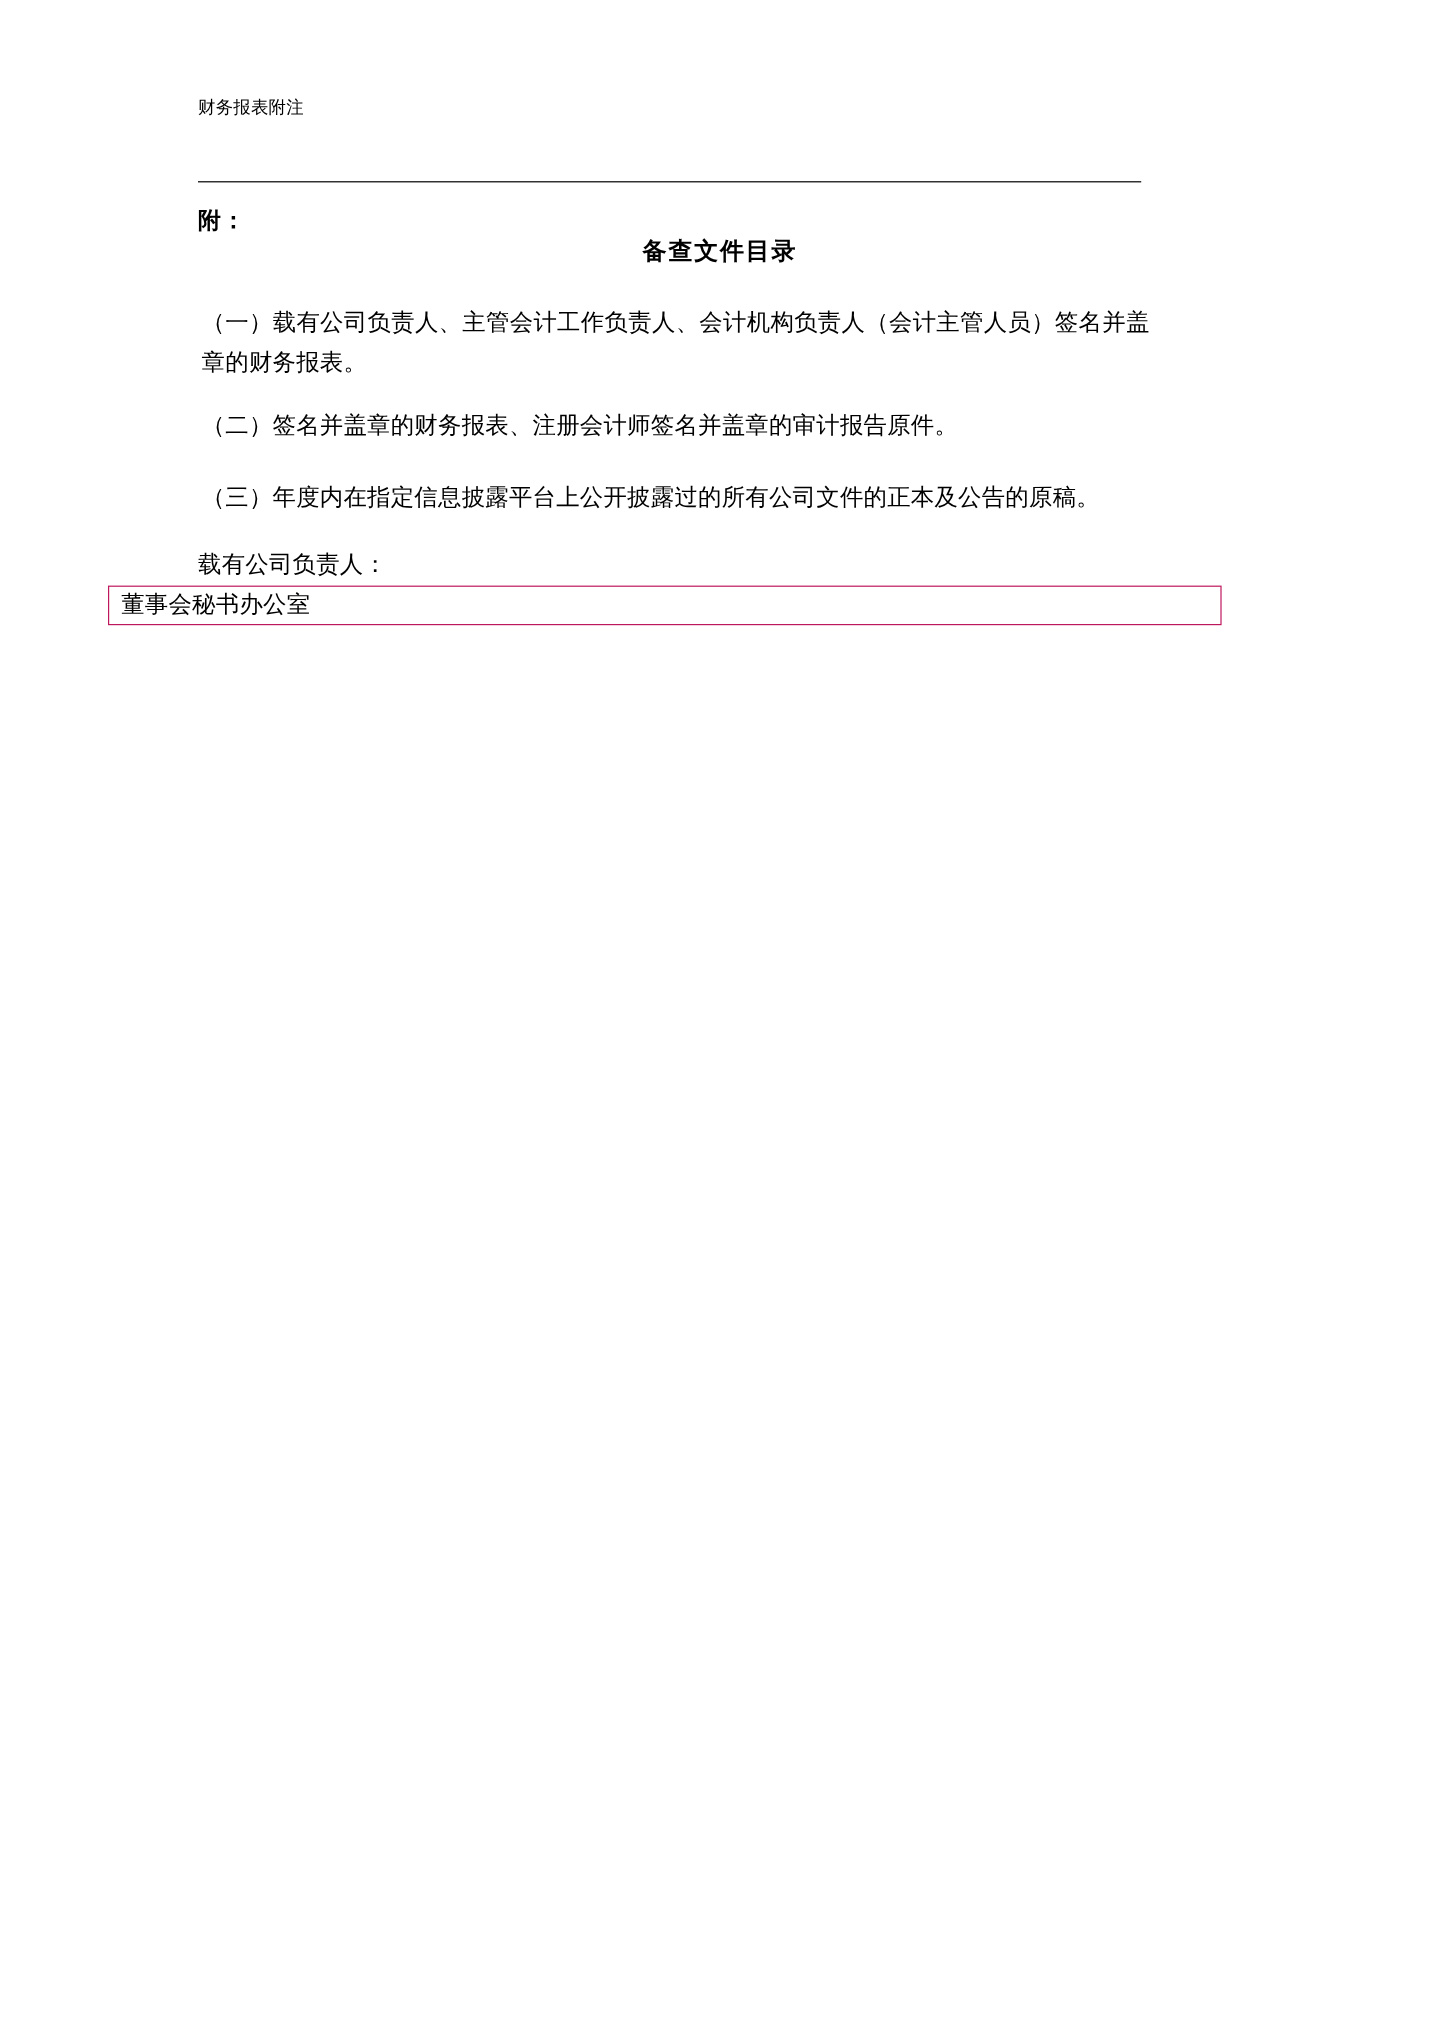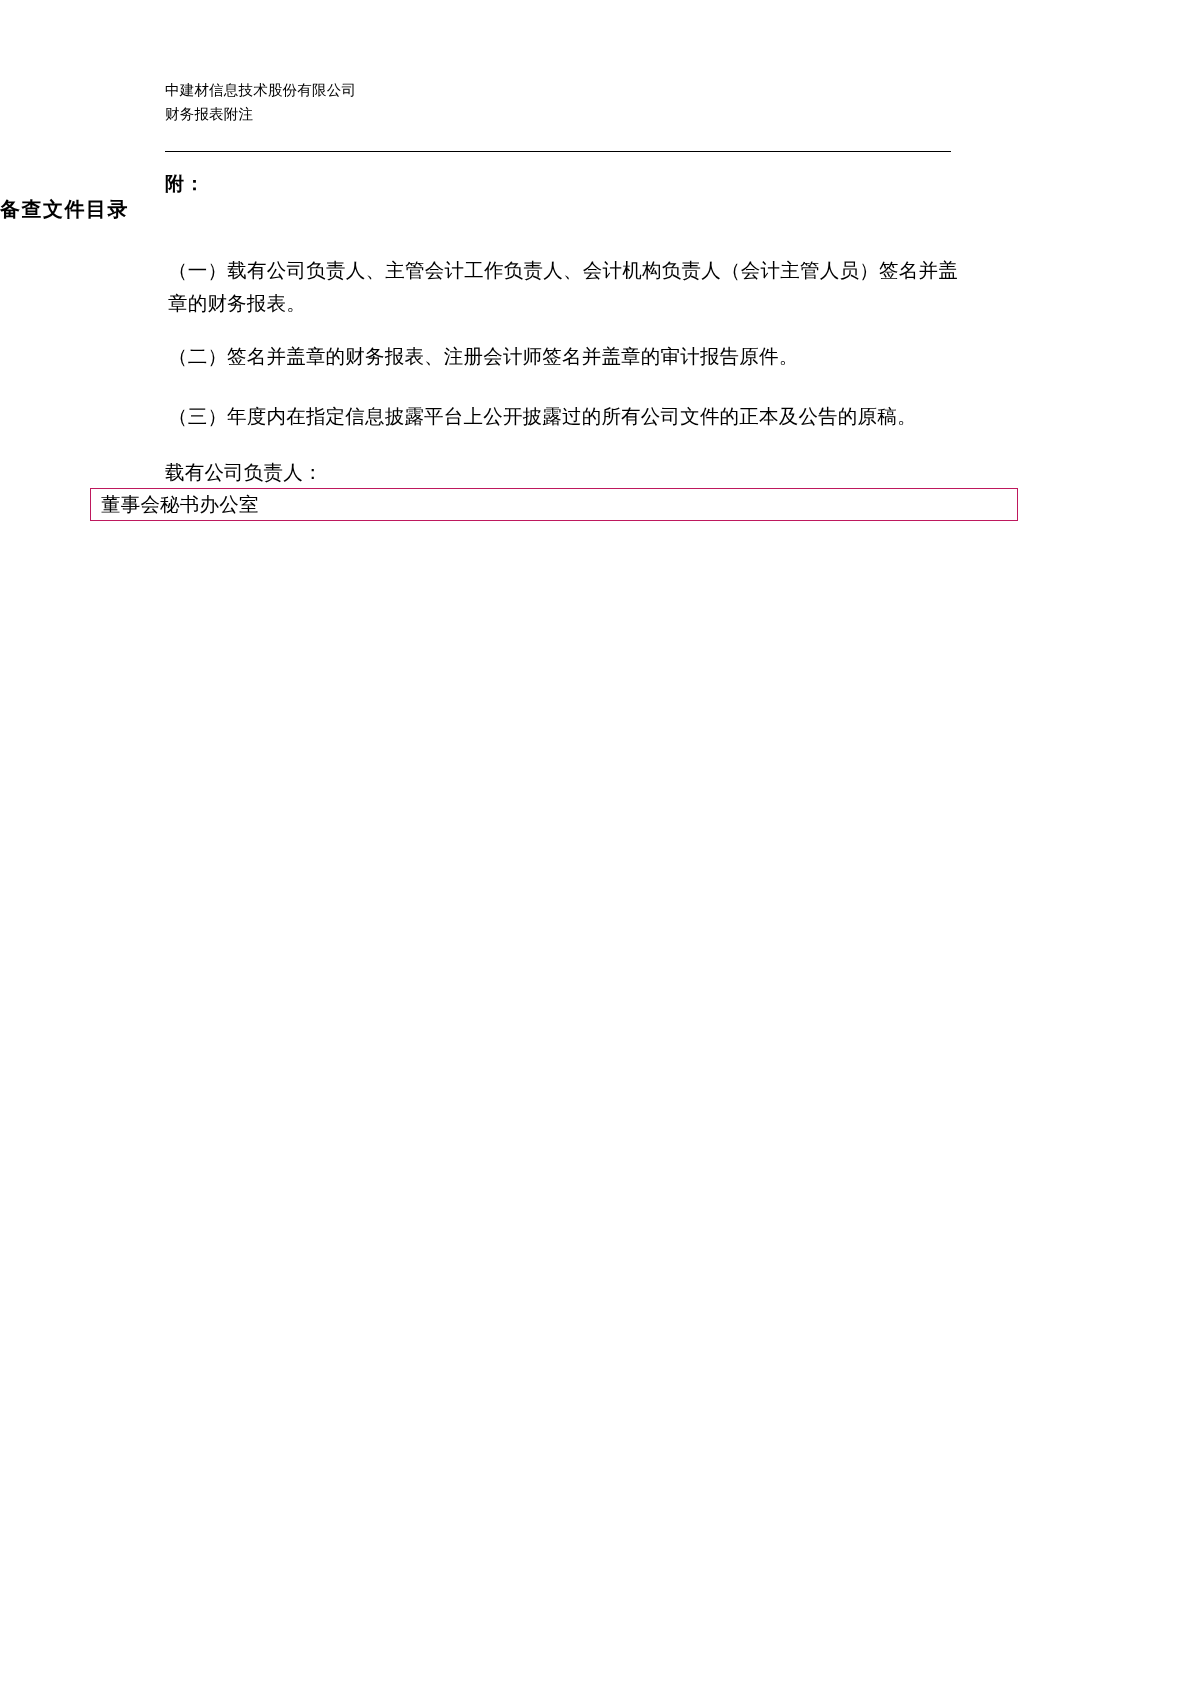--- a/index.html
+++ b/index.html
@@ -43,29 +43,29 @@
     font-family: "DejaVu Sans", sans-serif;
     font-weight: bold;
     font-size: 19px;
     letter-spacing: 1px;
   }
   .doc-title {
     position: absolute;
     left: 0;
     top: 196px;
     width: 1200px;
-    text-align: left;
+    text-align: center;
     font-family: "DejaVu Sans", sans-serif;
     font-weight: bold;
     font-size: 20px;
     letter-spacing: 1.5px;
   }
   .para {
     position: absolute;
-    font-family: Liberation Serif, serif;
+    font-family: Liberation Mono, monospace;
     font-size: 19.5px;
     line-height: 33px;
     text-align: justify;
     letter-spacing: 0.2px;
   }
   .para.p1 { left: 168px; top: 254px; width: 790px; text-indent: 0; }
   .para.p2 { left: 168px; top: 340px; width: 790px; }
   .para.p3 { left: 168px; top: 400px; width: 790px; }
   .para.addr-label { left: 165px; top: 456px; width: 400px; }
 
@@ -107,21 +107,20 @@
     font-family: "Liberation Serif", serif;
     font-weight: bold;
   }
 </style>
 </head>
 <body>
 
 <div class="page">
 
   <div class="doc-header" style="position:absolute; left:165px; top:78px; width:790px;">
-    <div>中建材信息技术股份有限公司</div>
     <div>财务报表附注</div>
   </div>
 
   <div class="header-rule"></div>
 
   <div class="attach-label">附：</div>
 
   <div class="doc-title">备查文件目录</div>
 
   <div class="para p1">（一）载有公司负责人、主管会计工作负责人、会计机构负责人（会计主管人员）签名并盖章的财务报表。</div>

